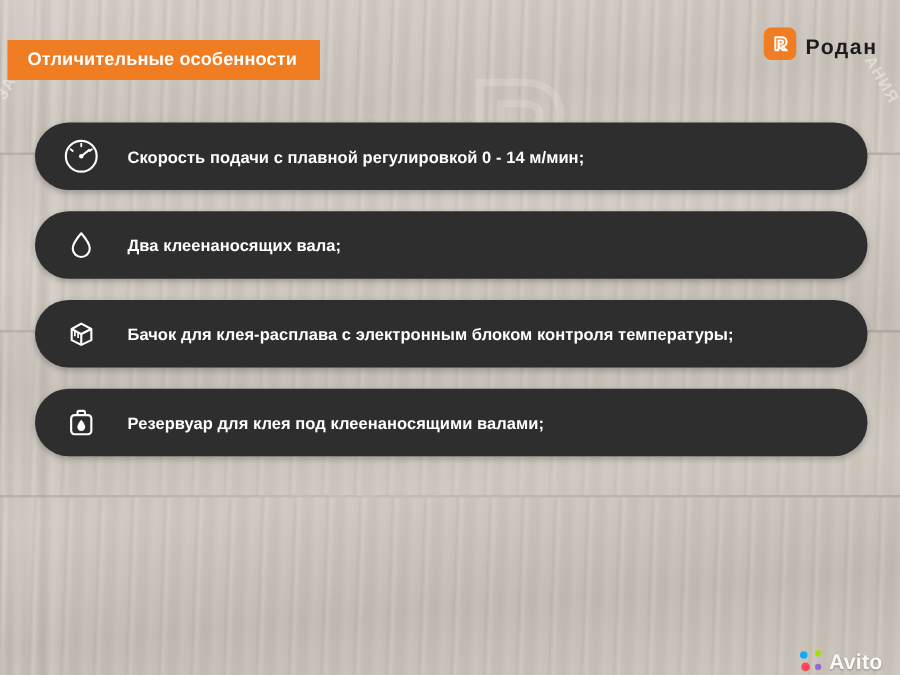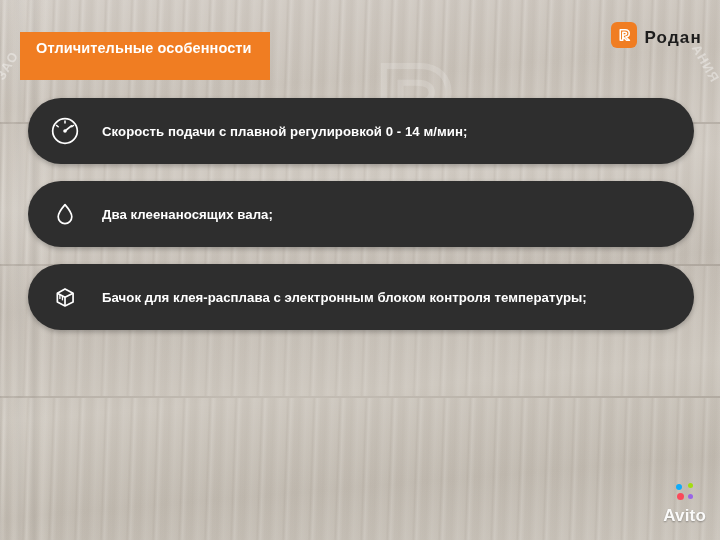--- a/index.html
+++ b/index.html
@@ -67,26 +67,26 @@
     top: 42px;
     width: 120px;
     height: 120px;
     opacity: 0.16;
     pointer-events: none;
   }
 
   
   .badge {
     position: absolute;
-    left: 20px;
+    left: 6px;
     top: 32px;
     height: 32px;
     display: flex;
     align-items: center;
-    padding: 0 18px 16px 16px;
+    padding: 0 18px 0 16px;
     background: #f07d22;
     color: #ffffff;
     font-size: 14.5px;
     font-weight: 700;
     letter-spacing: 0.1px;
     white-space: nowrap;
   }
 
   
   .brand {
@@ -118,21 +118,21 @@
     position: absolute;
     left: 28px;
     top: 98px;
     width: 666px;
     display: flex;
     flex-direction: column;
     gap: 17px;
   }
   .feature {
     position: relative;
-    height: 66px;
+    height: 54px;
     background: #2e2e2e;
     border-radius: 33px;
     display: flex;
     align-items: center;
     box-shadow: 0 2px 5px rgba(0,0,0,0.25);
   }
   .feature-icon {
     width: 74px;
     min-width: 74px;
     display: flex;
@@ -145,26 +145,25 @@
     font-size: 13.2px;
     font-weight: 700;
     letter-spacing: 0.05px;
     padding-right: 20px;
   }
 
   
   .avito {
     position: absolute;
     right: 14px;
-    bottom: 14px;
-    display: flex;
-    align-items: center;
+    bottom: 0;
+    display: flex;
+    align-items: flex-start;
     gap: 6px;
     opacity: 0.92;
-    flex-direction: column;
   }
   .avito-dots {
     position: relative;
     width: 17px;
     height: 17px;
   }
   .avito-dots i {
     position: absolute;
     border-radius: 50%;
     display: block;
@@ -247,20 +246,30 @@
           <path d="M11 15.5 L20 10.5 L29.5 15.5 L29.5 26 L20 30.5 L11 26 Z" fill="none" stroke="#ffffff" stroke-width="2" stroke-linejoin="round"></path>
           <path d="M11 15.5 L20 20.3 L29.5 15.5" fill="none" stroke="#ffffff" stroke-width="2" stroke-linejoin="round"></path>
           <path d="M20 20.3 L20 30.5" fill="none" stroke="#ffffff" stroke-width="2"></path>
           <path d="M14 17.2 L14 22.4" fill="none" stroke="#ffffff" stroke-width="1.6"></path>
           <path d="M17 18.8 L17 24" fill="none" stroke="#ffffff" stroke-width="1.6"></path>
         </svg>
       </div>
       <div class="feature-text">Бачок для клея-расплава с электронным блоком контроля температуры;</div>
     </div>
 
+    <div class="feature">
+      <div class="feature-icon">
+        <svg viewBox="0 0 40 40" width="34" height="34">
+          <rect x="10.5" y="13" width="19" height="18" rx="3.2" fill="none" stroke="#ffffff" stroke-width="2"></rect>
+          <path d="M16.5 13 L16.5 10.4 C16.5 9.6 17.1 9 17.9 9 L22.1 9 C22.9 9 23.5 9.6 23.5 10.4 L23.5 13" fill="none" stroke="#ffffff" stroke-width="2" stroke-linejoin="round"></path>
+          <path d="M20 17.5 C20 17.5 16.3 21.8 16.3 24.2 C16.3 26.3 17.9 27.9 20 27.9 C22.1 27.9 23.7 26.3 23.7 24.2 C23.7 21.8 20 17.5 20 17.5 Z" fill="#ffffff" stroke="none"></path>
+        </svg>
+      </div>
+      <div class="feature-text">Резервуар для клея под клеенаносящими валами;</div>
+    </div>
 
 
   </div>
 
   <div class="avito">
     <span class="avito-dots">
       <i class="d1"></i>
         <i class="d2"></i>
         <i class="d3"></i>
         <i class="d4"></i>

